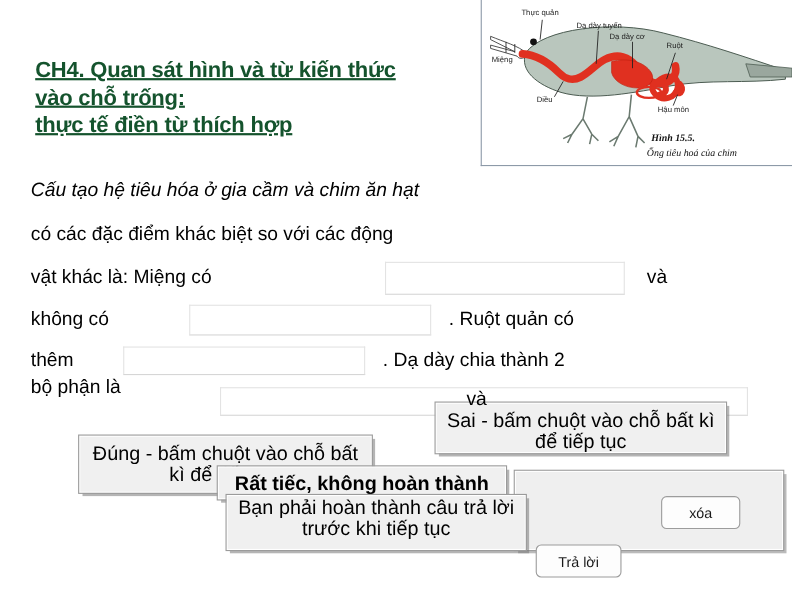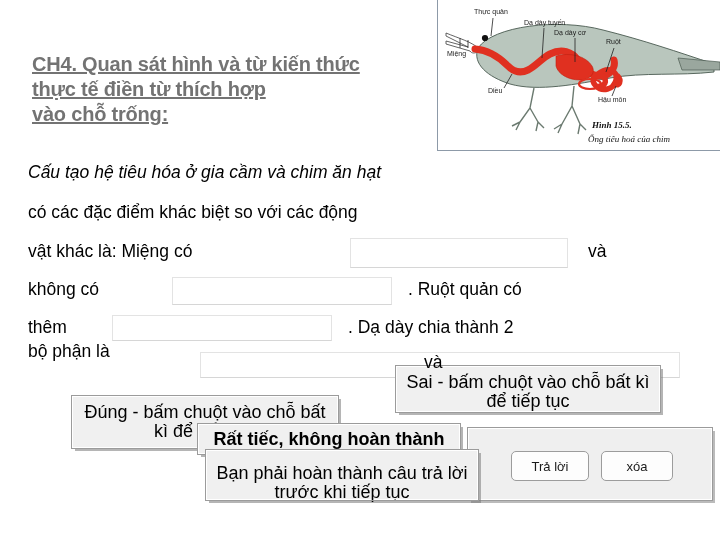--- a/index.html
+++ b/index.html
@@ -17,21 +17,21 @@
   }
 
   
   .title-block {
     position: absolute;
     left: 32px;
     top: 52px;
     width: 420px;
   }
   .title-line {
-    color: #737373;
+    color: #14532d;
     font-weight: bold;
     font-size: 20px;
     line-height: 25px;
     text-decoration: underline;
     white-space: nowrap;
     letter-spacing: -0.2px;
   }
 
   
   .diagram {
@@ -121,21 +121,21 @@
   }
   .dlg-incomplete-title {
     left: 198px; top: 424px; width: 262px; height: 30px;
     font-weight: bold;
     z-index: 40;
     padding-top: 5px;
   }
   .dlg-incomplete-body {
     left: 206px; top: 450px; width: 272px; height: 50px;
     z-index: 50;
-    padding-top: 13px;
+    padding-top: 1px;
   }
   .dlg-incomplete-title .dtxt,
   .dlg-incomplete-body .dtxt { display: block; }
 
   
   .btn-panel {
     position: absolute;
     left: 468px; top: 428px;
     width: 244px; height: 72px;
     background: #efefef;
@@ -153,32 +153,32 @@
     border: 1px solid #9c9c9c;
     border-radius: 5px;
     box-sizing: border-box;
     font-size: 13px;
     color: #1a1a1a;
     display: flex;
     align-items: center;
     justify-content: center;
     cursor: pointer;
   }
-  .btn-answer { left: 42px; width: 78px; }
+  .btn-answer { left: 18px; width: 78px; margin-top: 44px; }
   .btn-clear  { left: 132px; width: 72px; }
 
   .dtxt { pointer-events: none; }
 </style>
 </head>
 <body>
 
 <div class="title-block">
   <div class="title-line">CH4. Quan sát hình và từ kiến thức</div>
+  <div class="title-line">vào chỗ trống:</div>
   <div class="title-line">thực tế điền từ thích hợp</div>
-  <div class="title-line">vào chỗ trống:</div>
 </div>
 
 <div class="diagram">
   <svg width="283" height="150" viewBox="0 0 283 150">
     <rect x="0" y="0" width="283" height="150" fill="#ffffff"></rect>
 
     <path d="M40 48 C55 26, 120 18, 165 30 C205 40, 240 52, 276 64 L276 72 C240 76, 206 72, 172 78
              C140 84, 100 92, 72 84 C50 77, 34 64, 40 48 Z" fill="#b9c6bd" stroke="#4a5a50" stroke-width="0.9"></path>
 
     <path d="M240 58 L282 62 L282 70 L244 70 Z" fill="#9aa79e" stroke="#4a5a50" stroke-width="0.7"></path>

